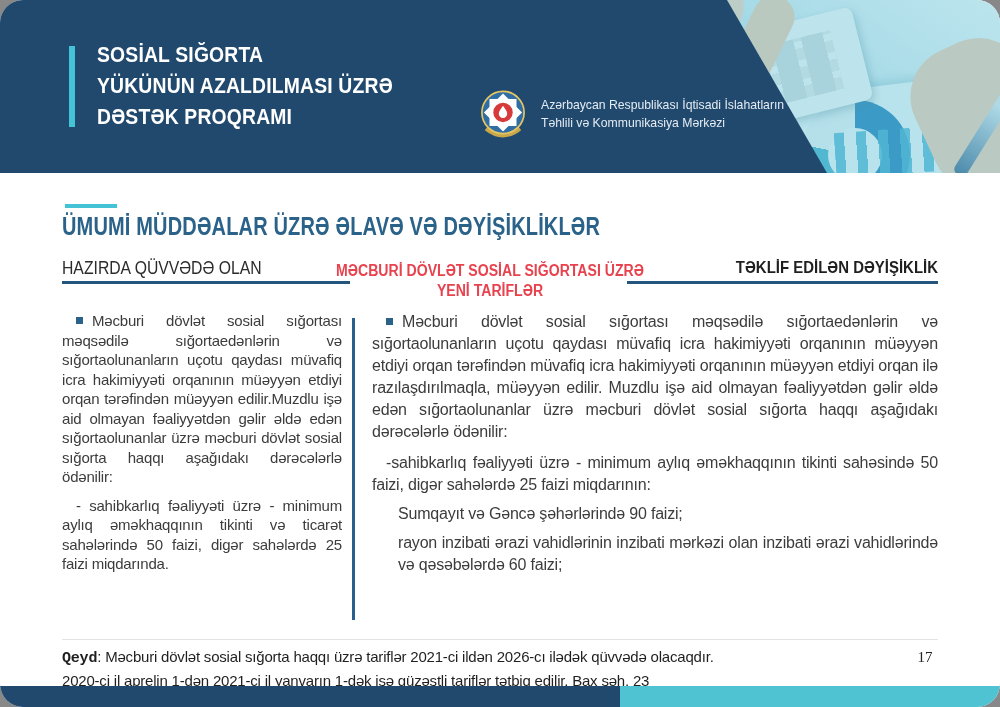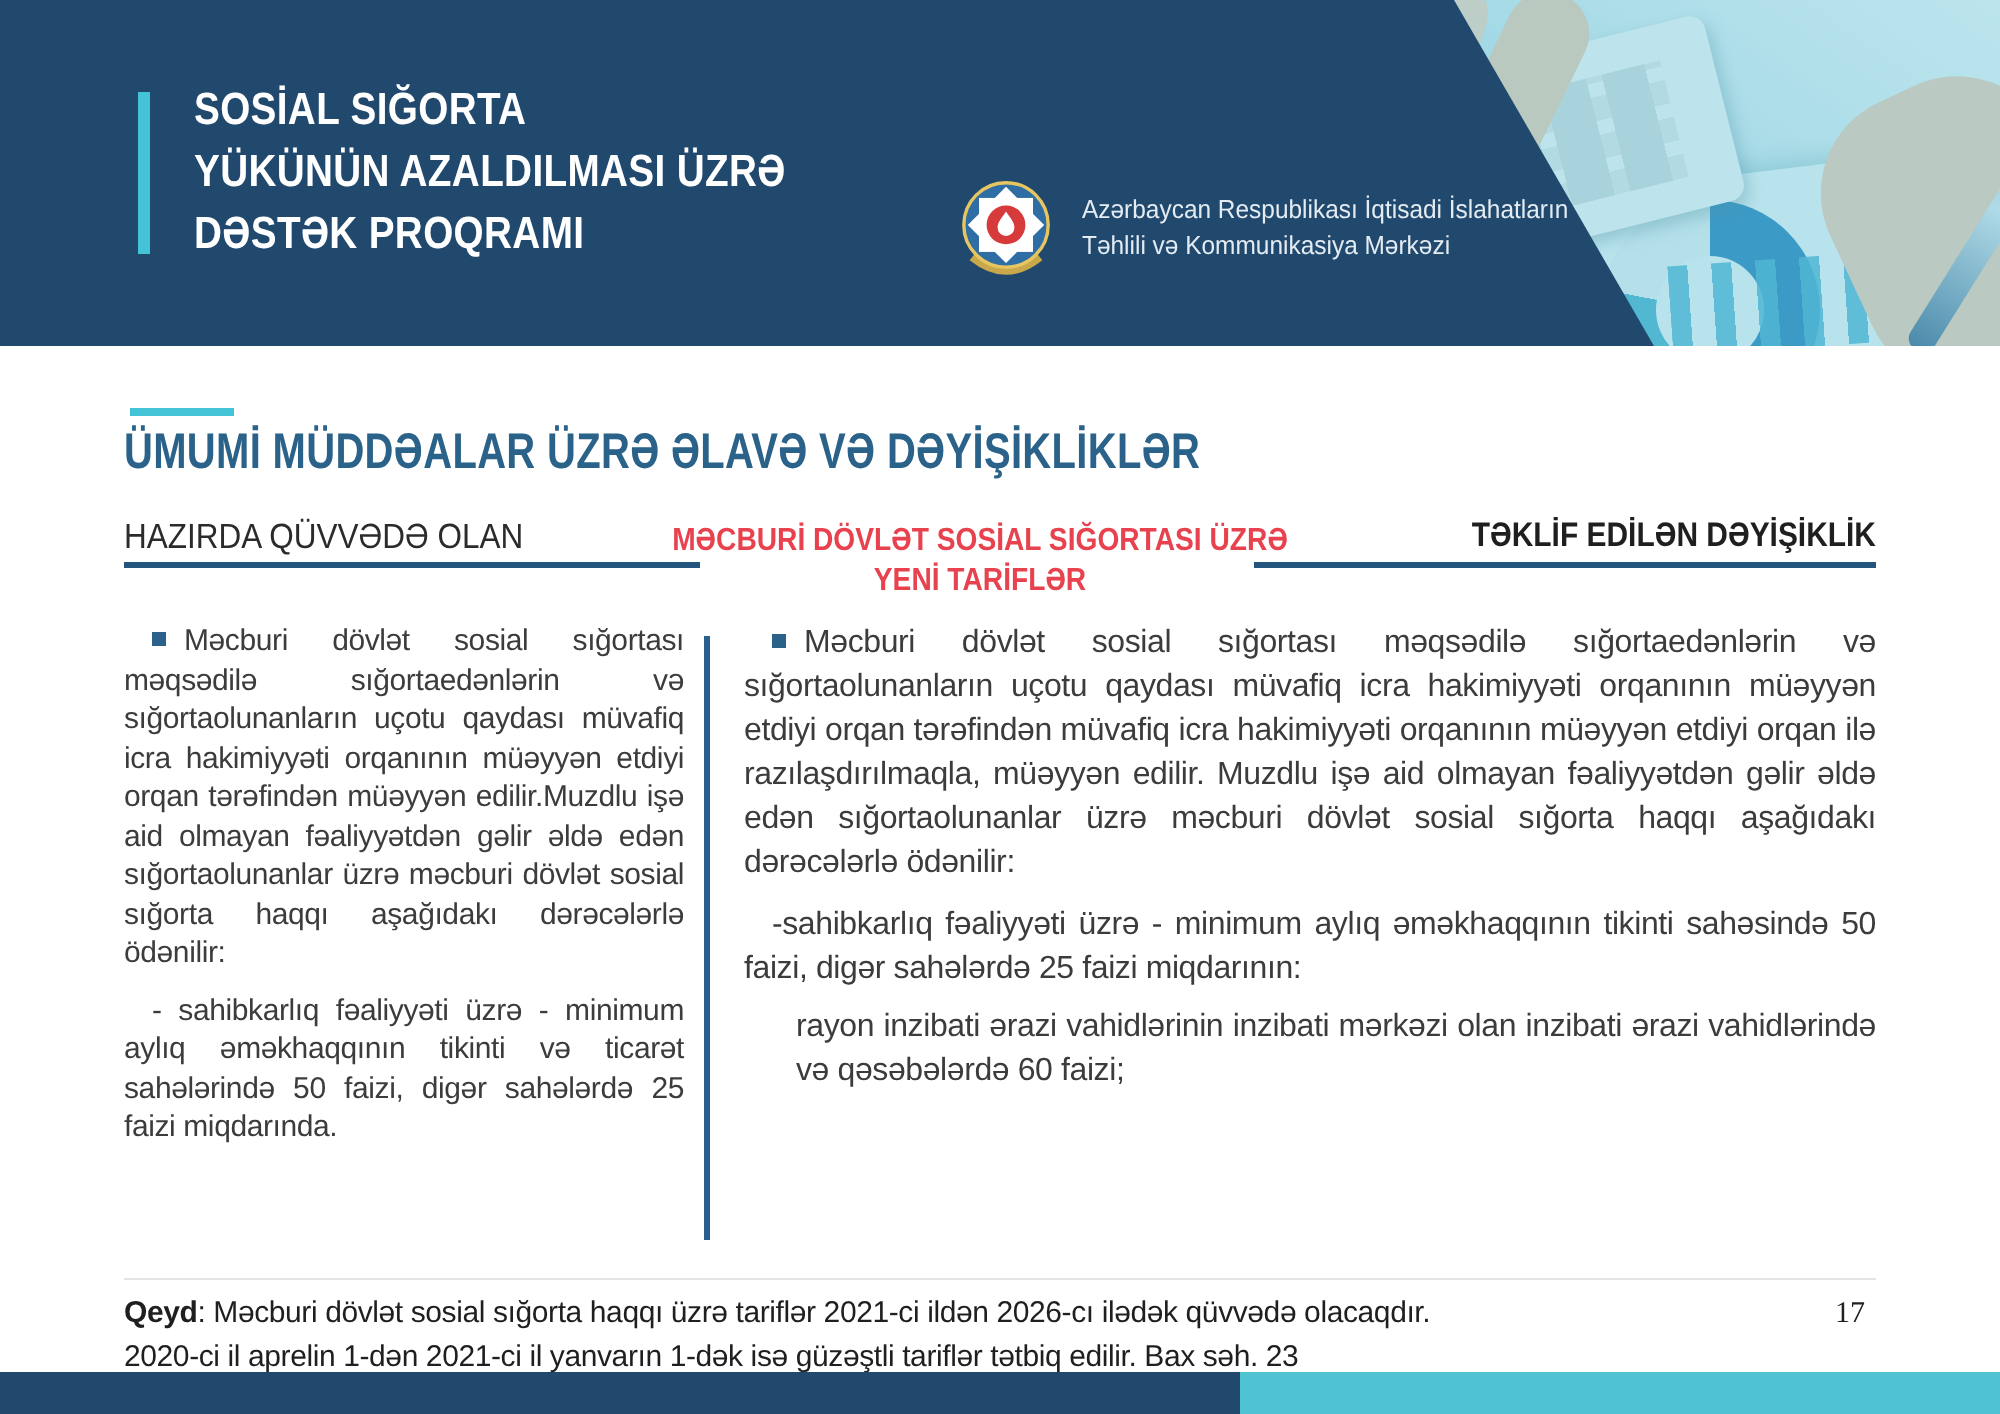--- a/index.html
+++ b/index.html
@@ -1,17 +1,17 @@
 <!DOCTYPE html>
 <html><head>
 <meta charset="utf-8">
 <style>
   * { margin:0; padding:0; box-sizing:border-box; }
   body { font-family:"Liberation Sans", sans-serif; background:#888; }
-  .slide { position:relative; width:1000px; height:707px; background:#ffffff; overflow:hidden; margin:0 auto; }
+  .slide { position:relative; width:1000px; height:707px; background:#ffffff; overflow:hidden; margin:0 auto;border-radius:23px; }
 
   
   .photo { position:absolute; left:600px; top:0; width:400px; height:173px; overflow:hidden;
            background:linear-gradient(215deg,#f2f9fb 0%,#ddeff5 30%,#b9e0ec 65%,#9fd6e4 100%); }
   .photo .paper { position:absolute; left:-30px; top:95px; width:480px; height:140px; background:#eef7fa;
                   transform:rotate(-7deg); box-shadow:0 -4px 10px rgba(90,150,170,.25); }
   .photo .calc { position:absolute; left:75px; top:28px; width:190px; height:95px; background:#f4f8f9;
                  border-radius:8px; transform:rotate(-14deg); box-shadow:2px 4px 8px rgba(80,130,150,.35); }
   .photo .calc-keys { position:absolute; left:14px; top:18px; width:150px; height:60px;
                  background:
@@ -69,21 +69,21 @@
   .para { text-indent:14px; }
   .para + .para { margin-top:9px; }
   .bullet-sq { display:inline-block; width:7px; height:7px; background:#2a6289; margin-right:9px;
           vertical-align:2px; }
   .tariff-item { padding-left:26px; margin-top:7px; text-align:left; }
 
   
   .note-rule { position:absolute; left:62px; top:639px; width:876px; height:1px; background:#e3e3e3; }
   .note { position:absolute; left:62px; top:646px; width:820px; color:#1f1f1f; font-size:15px;
           line-height:21.5px; letter-spacing:-.2px; }
-  .note b { font-weight:bold; }
+  .note b { font-weight:bold;font-family:Liberation Mono, monospace; }
   .page-num { position:absolute; left:905px; top:649px; width:40px; text-align:center; color:#222;
           font-family:"Liberation Serif", serif; font-size:15px; }
   .bottombar-navy { position:absolute; left:0; bottom:0; width:620px; height:21px; background:#21496e; }
   .bottombar-teal { position:absolute; left:620px; bottom:0; width:380px; height:21px; background:#4fc3d1; }
 </style>
 </head>
 <body>
 
 <div class="slide">
 
@@ -147,20 +147,21 @@
   <div class="left-col">
     <p class="para"><span class="bullet-sq"></span><span>Məcburi dövlət sosial sığortası məqsədilə sığortaedənlərin və sığortaolunanların uçotu qaydası müvafiq icra hakimiyyəti orqanının müəyyən etdiyi orqan tərəfindən müəyyən edilir.Muzdlu işə aid olmayan fəaliyyətdən gəlir əldə edən sığortaolunanlar üzrə məcburi dövlət sosial sığorta haqqı aşağıdakı dərəcələrlə ödənilir:</span></p>
     <p class="para">- sahibkarlıq fəaliyyəti üzrə - minimum aylıq əməkhaqqının tikinti və ticarət sahələrində 50 faizi, digər sahələrdə 25 faizi miqdarında.</p>
   </div>
 
   <div class="vdivider"></div>
 
   <div class="right-col">
     <p class="para"><span class="bullet-sq"></span><span>Məcburi dövlət sosial sığortası məqsədilə sığortaedənlərin və sığortaolunanların uçotu qaydası müvafiq icra hakimiyyəti orqanının müəyyən etdiyi orqan tərəfindən müvafiq icra hakimiyyəti orqanının müəyyən etdiyi orqan ilə razılaşdırılmaqla, müəyyən edilir. Muzdlu işə aid olmayan fəaliyyətdən gəlir əldə edən sığortaolunanlar üzrə məcburi dövlət sosial sığorta haqqı aşağıdakı dərəcələrlə ödənilir:</span></p>
     <p class="para">-sahibkarlıq fəaliyyəti üzrə - minimum aylıq əməkhaqqının tikinti sahəsində 50 faizi, digər sahələrdə 25 faizi miqdarının:</p>
+    <div class="tariff-item">Sumqayıt və Gəncə şəhərlərində 90 faizi;</div>
     <div class="tariff-item" style="text-align:justify;">rayon inzibati ərazi vahidlərinin inzibati mərkəzi olan inzibati ərazi vahidlərində və qəsəbələrdə 60 faizi;</div>
   </div>
 
   <div class="note-rule"></div>
   <div class="note">
     <div><b>Qeyd</b><span>: Məcburi dövlət sosial sığorta haqqı üzrə tariflər 2021-ci ildən 2026-cı ilədək qüvvədə olacaqdır.</span></div>
     <div>2020-ci il aprelin 1-dən 2021-ci il yanvarın 1-dək isə güzəştli tariflər tətbiq edilir. Bax səh. 23</div>
   </div>
   <div class="page-num">17</div>
 

